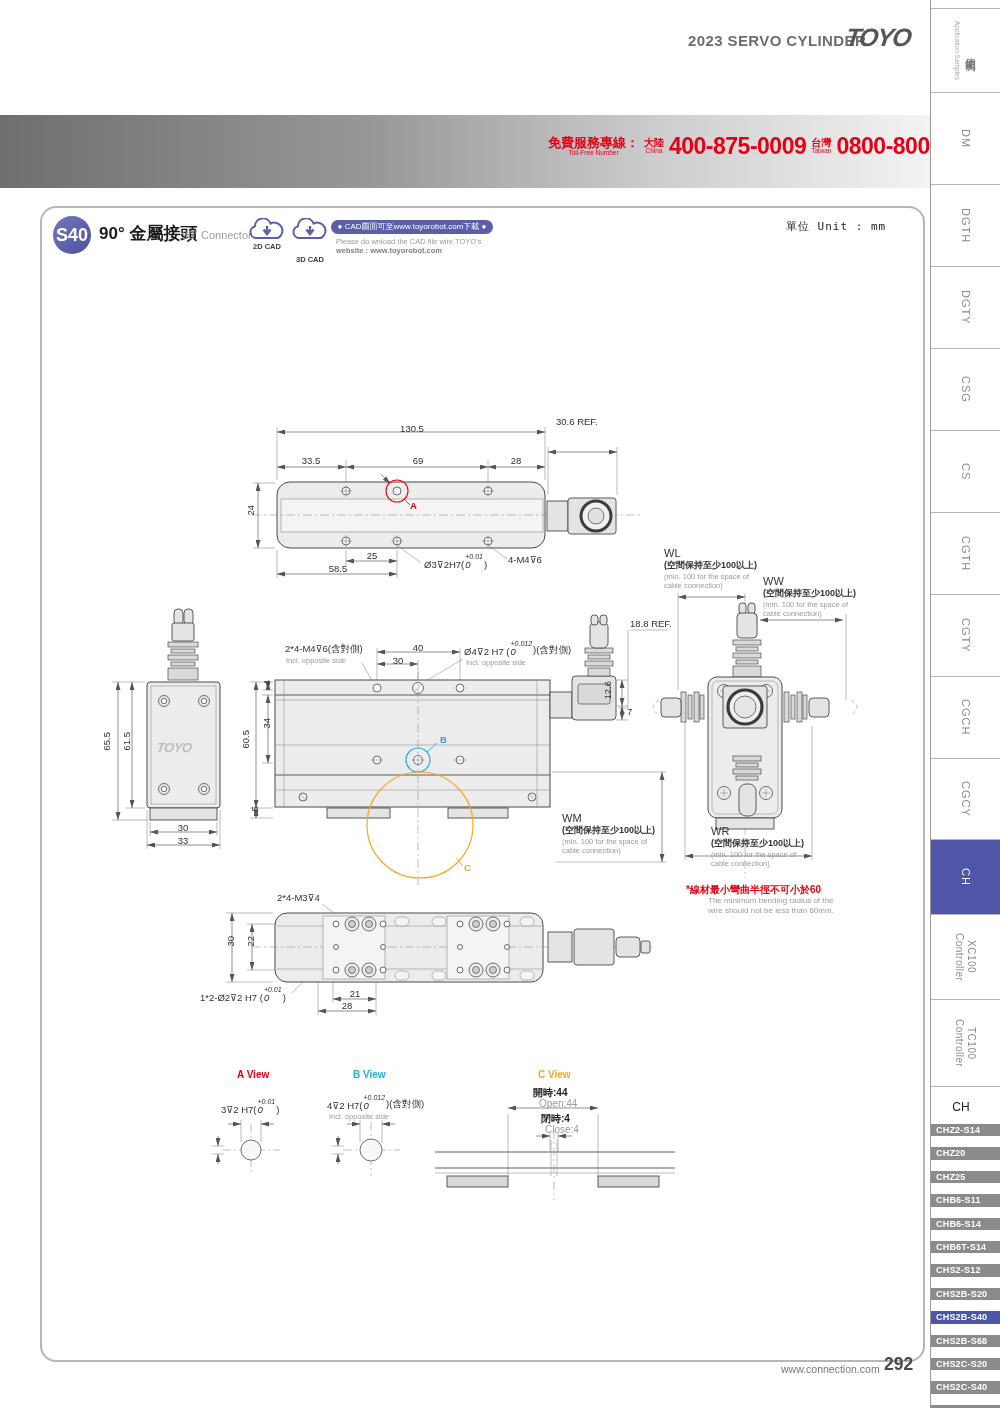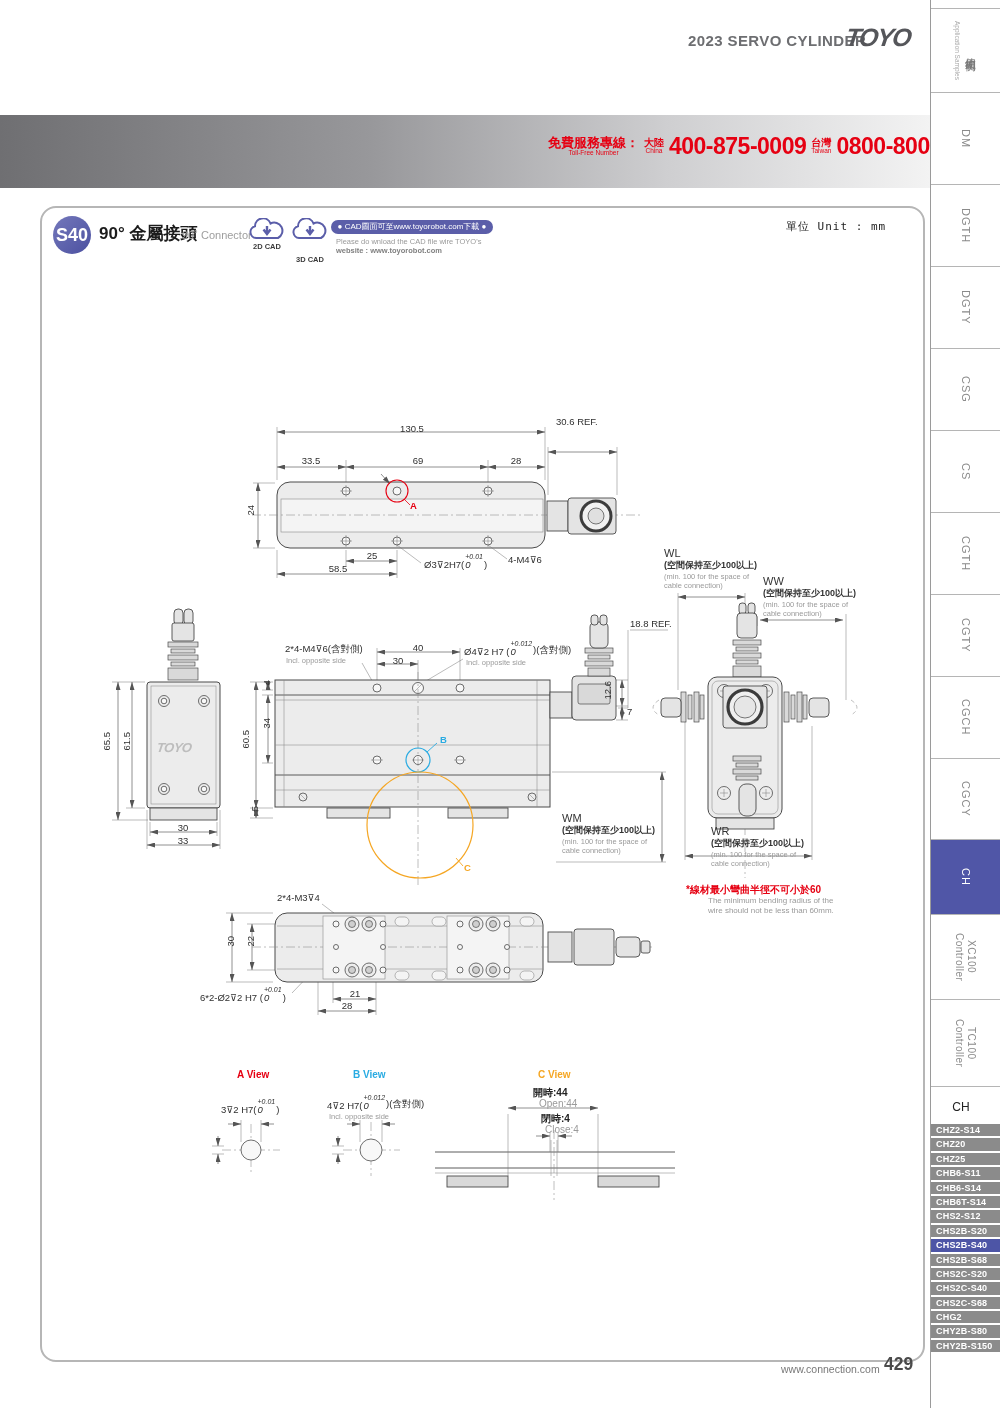--- a/index.html
+++ b/index.html
@@ -22,21 +22,21 @@
   .side{position:absolute;left:930px;top:0;width:69px;height:1408px;border-left:1px solid #9a9a9a;background:#fff}
   .vtab{border-bottom:1px solid #b5b5b5;display:flex;align-items:center;justify-content:center;color:#8a8a8a}
   .vtab span{writing-mode:vertical-rl;letter-spacing:1px;font-size:11px}
   .vtab.active{background:#5056a7;color:#fff}
   .apptab{margin-top:8px;border-top:1px solid #b5b5b5;height:83px;gap:2px}
   .apptab .en{writing-mode:vertical-rl;font-size:6.5px;color:#a8a8a8;letter-spacing:0}
   .apptab .zh{writing-mode:vertical-rl;font-size:11px;color:#777;letter-spacing:1px}
   .ctrl span{writing-mode:vertical-rl;font-size:10px;letter-spacing:.5px}
   .mhead{position:absolute;left:930px;top:1100px;width:62px;text-align:center;font-size:12px;color:#222}
   .mlist{position:absolute;left:931px;top:1124px;width:69px}
-  .mitem{height:12.4px;line-height:12.6px;margin-bottom:2px;background:#8b8b8b;color:#fff;font-size:9px;font-weight:bold;padding-left:5px;letter-spacing:.2px}
+  .mitem{height:12.4px;line-height:12.6px;margin-bottom:11px;background:#8b8b8b;color:#fff;font-size:9px;font-weight:bold;padding-left:5px;letter-spacing:.2px}
   .mitem.active{background:#4d55a6}
   
   .cbox{position:absolute;left:40px;top:206px;width:881px;height:1152px;border:2px solid #b6b6b6;border-radius:16px}
   .badge{position:absolute;left:53px;top:216px;width:38px;height:38px;border-radius:50%;
          background:linear-gradient(135deg,#7478bb,#4b50a0);color:#fff;font-size:18px;font-weight:bold;
          display:flex;align-items:center;justify-content:center}
   .ptzh{position:absolute;left:99px;top:222px;font-size:17px;font-weight:bold;color:#1c1c1c}
   .pten{position:absolute;left:182px;top:229px;font-size:11px;color:#9e9e9e}
   .cadlab{position:absolute;width:40px;text-align:center;font-size:7.5px;font-weight:bold;color:#3a3a3a}
   .pill{position:absolute;left:331px;top:220px;width:162px;height:14px;border-radius:7px;background:#5b5ea9;
@@ -520,21 +520,21 @@
 </div>
 <div class="bn-zh" style="left:686px;top:883px">*線材最小彎曲半徑不可小於60</div>
 <div class="bn-en" style="left:708px;top:896px">The minimum bending radius of the wire should not be less than 60mm.</div>
 
 <div class="dt" style="left:277px;top:892px">2*4-M3⊽4</div>
 <div class="vd" style="left:225px;top:936px">30</div>
 <div class="vd" style="left:245px;top:936px">22</div>
 <div class="dt" style="left:342px;top:988px;width:26px">21</div>
 <div class="dt" style="left:334px;top:1000px;width:26px">28</div>
 <div class="tolwrap" style="left:200px;top:986px">
-  <span>6*2-Ø2⊽2 H7 (</span>
+  <span>1*2-Ø2⊽2 H7 (</span>
   <span class="tolstack">
       <i class="t">+0.01</i>
       <i class="z">0</i>
     </span>
   <span>)</span>
 </div>
 
 <div class="vt" style="left:237px;top:1069px;color:#e60012">A View</div>
 <div class="tolwrap" style="left:221px;top:1098px">
   <span>3⊽2 H7(</span>
@@ -554,21 +554,21 @@
   <span>)(含對側)</span>
 </div>
 <div class="small-en" style="left:329px;top:1112px">Incl. opposite side</div>
 <div class="vt" style="left:538px;top:1069px;color:#f5a623">C View</div>
 <div class="cv-zh" style="left:533px;top:1086px">開時:44</div>
 <div class="cv-en" style="left:539px;top:1098px">Open:44</div>
 <div class="cv-zh" style="left:541px;top:1112px">閉時:4</div>
 <div class="cv-en" style="left:545px;top:1124px">Close:4</div>
 
 <div class="fsite">www.connection.com</div>
-<div class="fpage">429</div>
+<div class="fpage">292</div>
 
 <div class="side">
   <div class="vtab apptab">
     <span class="en">Application Samples</span>
     <span class="zh">使用範例</span>
   </div>
   <div class="vtab" style="height:91px">
       <span>DM</span>
     </div>
   <div class="vtab" style="height:81px">

